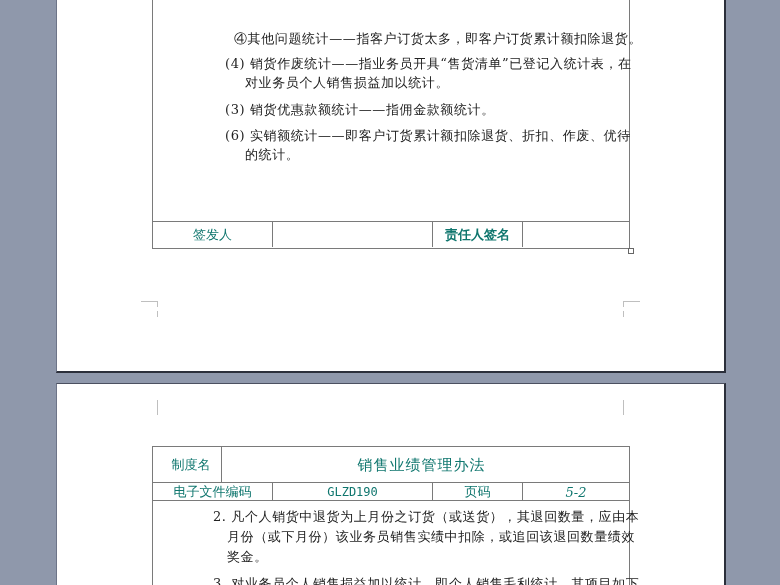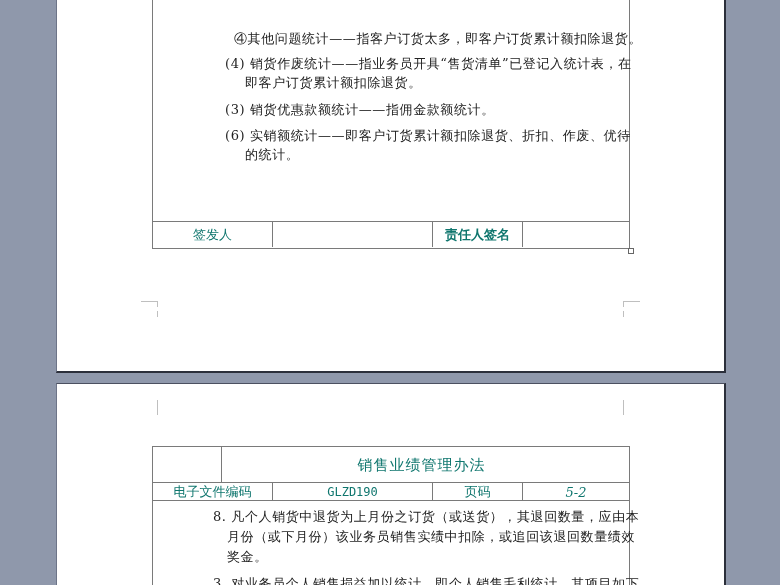--- a/index.html
+++ b/index.html
@@ -37,21 +37,21 @@
   #p2-frame { left: 95px; top: 62px; width: 478px; height: 160px; }
   .title-cell { font-size: 15px; letter-spacing: 1px; }
 </style>
 </head>
 <body>
 
 <div class="page" id="page1">
   <div class="tbl-box" id="p1-frame">
     <div class="body-text" style="left:81px; top:33px;">④其他问题统计——指客户订货太多，即客户订货累计额扣除退货。</div>
     <div class="body-text" style="left:72px; top:58px;">(4) 销货作废统计——指业务员开具“售货清单”已登记入统计表，在</div>
-    <div class="body-text" style="left:92px; top:77px;">即客户订货累计额扣除退货。</div>
+    <div class="body-text" style="left:92px; top:77px;">对业务员个人销售损益加以统计。</div>
     <div class="body-text" style="left:72px; top:104px;">(3) 销货优惠款额统计——指佣金款额统计。</div>
     <div class="body-text" style="left:72px; top:130px;">(6) 实销额统计——即客户订货累计额扣除退货、折扣、作废、优待</div>
     <div class="body-text" style="left:92px; top:149px;">的统计。</div>
 
     <div class="row" style="top:225px; height:25px;">
       <div class="cell first" style="left:0; width:119px;">签发人</div>
       <div class="cell" style="left:119px; width:160px;"></div>
       <div class="cell" style="left:279px; width:90px;font-weight:bold;">责任人签名</div>
       <div class="cell" style="left:369px; width:107px;"></div>
     </div>
@@ -65,28 +65,29 @@
   <div class="crop" style="left:566px; top:303px; width:1px; height:6px;"></div>
   <div class="crop" style="left:566px; top:313px; width:1px; height:6px;"></div>
 </div>
 
 <div class="page" id="page2">
   <div class="crop" style="left:100px; top:16px; width:1px; height:15px;"></div>
   <div class="crop" style="left:566px; top:16px; width:1px; height:15px;"></div>
 
   <div class="tbl-box" id="p2-frame">
     <div class="row" style="top:0; height:36px; border-top:none;">
+      <div class="cell first" style="left:0; width:76px;">制度名</div>
       <div class="cell title-cell" style="left:68px; width:400px;">销售业绩管理办法</div>
     </div>
     <div class="row" style="top:35px; height:18px;">
       <div class="cell first" style="left:0; width:119px;">电子文件编码</div>
       <div class="cell" style="left:119px; width:160px; font-family:'DejaVu Sans Mono','Liberation Mono',monospace; font-size:12px;">GLZD190</div>
       <div class="cell" style="left:279px; width:90px;">页码</div>
       <div class="cell" style="left:369px; width:107px; font-family:'DejaVu Serif','Liberation Serif',serif;font-style:italic;">5-2</div>
     </div>
     <div class="row" style="top:53px; height:110px;">
-      <div class="body-text" style="left:60px; top:6px;">8. 凡个人销货中退货为上月份之订货（或送货），其退回数量，应由本</div>
+      <div class="body-text" style="left:60px; top:6px;">2. 凡个人销货中退货为上月份之订货（或送货），其退回数量，应由本</div>
       <div class="body-text" style="left:74px; top:26px;">月份（或下月份）该业务员销售实绩中扣除，或追回该退回数量绩效</div>
       <div class="body-text" style="left:74px; top:46px;">奖金。</div>
       <div class="body-text" style="left:60px; top:73px;">3. 对业务员个人销售损益加以统计，即个人销售毛利统计，其项目如下</div>
     </div>
   </div>
 </div>
 
 </body></html>

